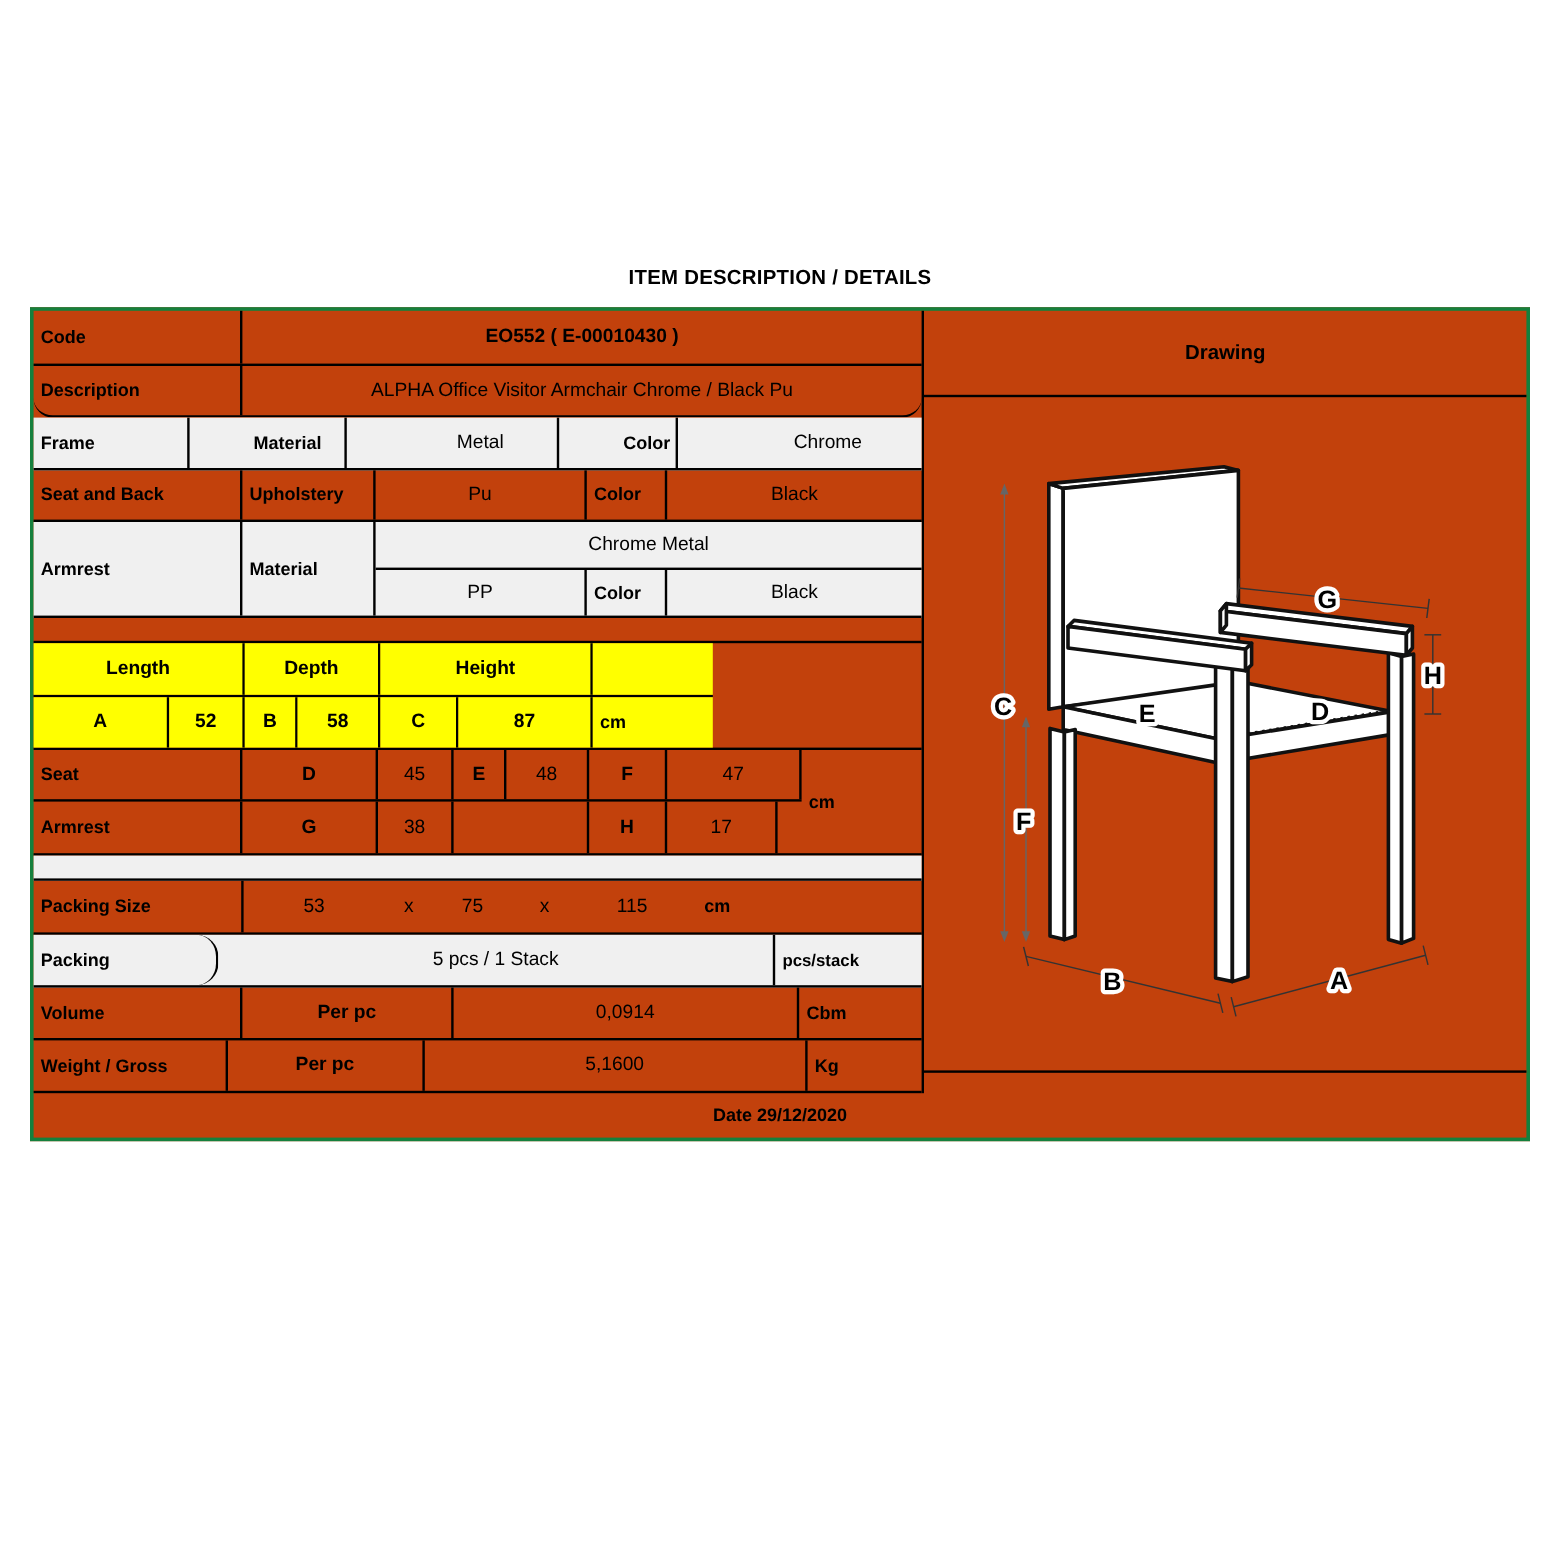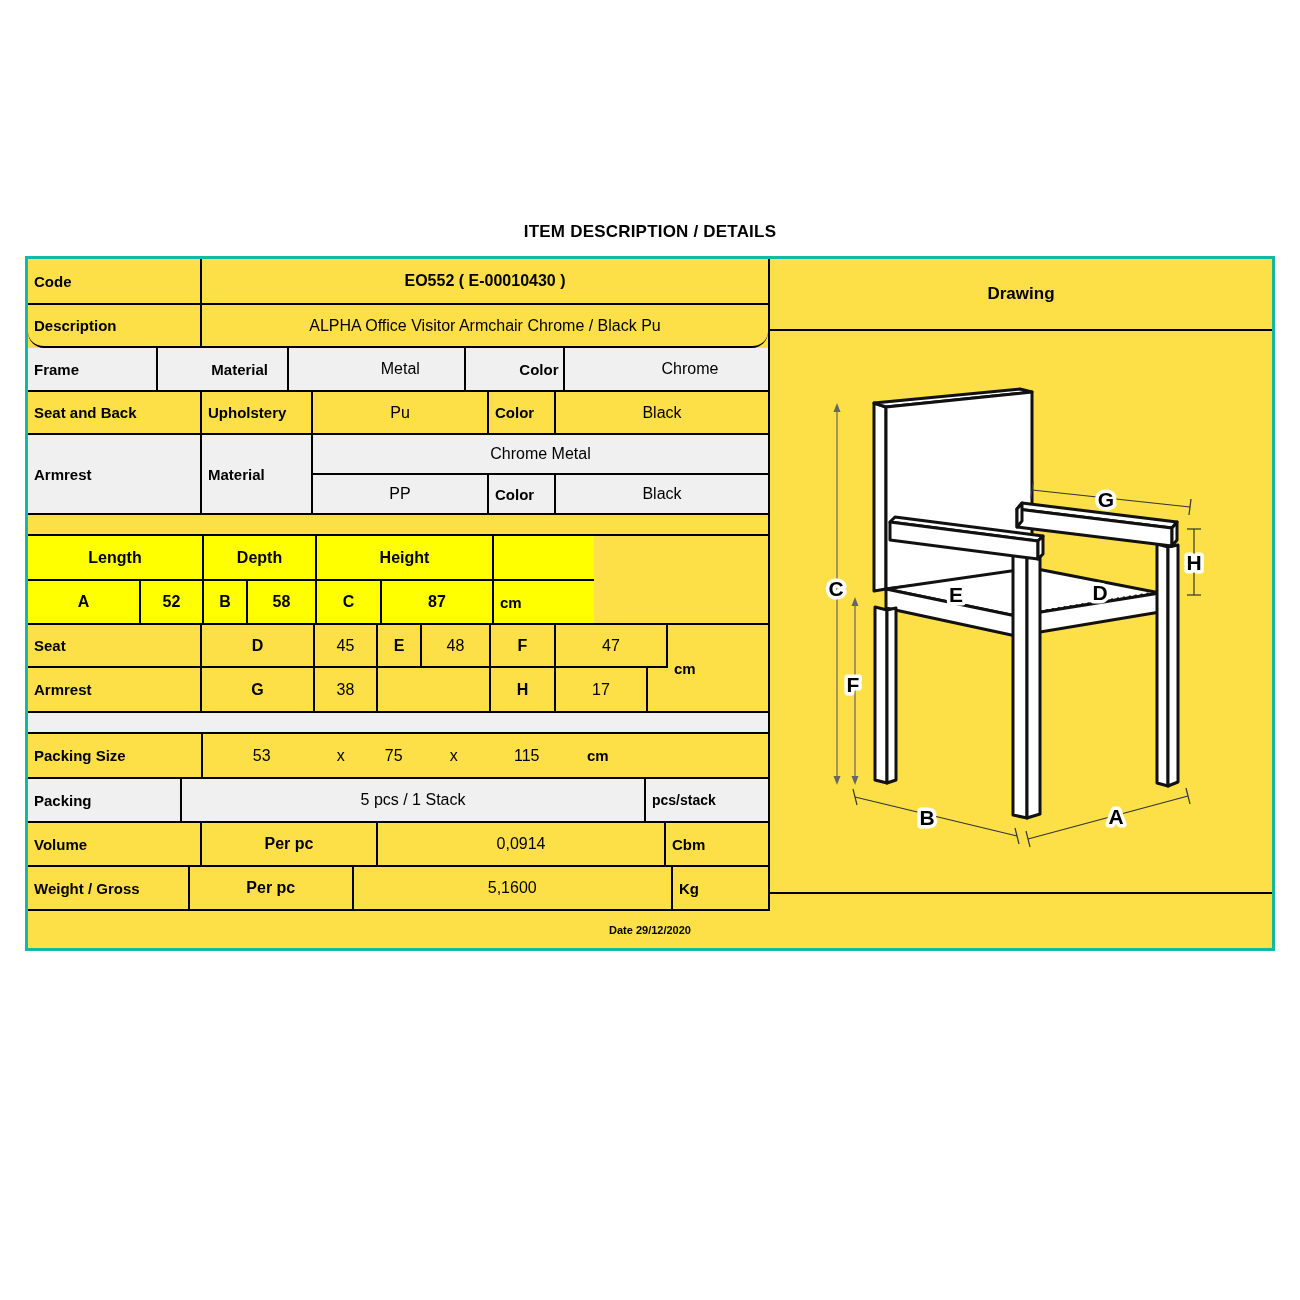--- a/index.html
+++ b/index.html
@@ -1,41 +1,41 @@
 <!DOCTYPE html>
 <html><head>
 <meta charset="utf-8">
 <style>
   html,body{margin:0;padding:0;background:#fff;}
   body{width:1300px;height:1300px;font-family:"Liberation Sans",sans-serif;color:#000;}
   .page{position:relative;width:1300px;height:1300px;background:#fff;overflow:hidden;}
   .sheet-title{position:absolute;top:222px;left:25px;width:1250px;text-align:center;
     font-weight:bold;font-size:17px;letter-spacing:.2px;}
-  .spec-table{position:absolute;top:256px;left:25px;width:1250px;border:3px solid #14b8a6;
-    box-sizing:border-box;background:#fde047;}
+  .spec-table{position:absolute;top:256px;left:25px;width:1250px;border:3px solid #15803d;
+    box-sizing:border-box;background:#c2410c;}
   .tbl-main{display:flex;}
   .tbl-left{width:742px;border-right:2px solid #000;box-sizing:border-box;}
   .tbl-right{width:502px;display:flex;flex-direction:column;}
   .r{display:flex;border-bottom:2px solid #000;box-sizing:border-box;}
   .c{border-right:2px solid #000;box-sizing:border-box;display:flex;align-items:center;overflow:hidden;}
   .c.last{border-right:none;}
   .lab{font-weight:bold;padding-left:6px;font-size:15px;}
   .ctr{justify-content:center;font-size:16px;text-align:center;}
   .ctrb{justify-content:center;font-size:16px;font-weight:bold;text-align:center;}
   .gray{background:#f0f0f0;}
   .yellow{background:#ffff00;}
   .col{display:flex;flex-direction:column;box-sizing:border-box;}
   .ir{display:flex;border-bottom:2px solid #000;box-sizing:border-box;}
   .ir.lastr{border-bottom:none;}
   .sep{height:21px;}
   .drawing-header{height:72px;border-bottom:2px solid #000;box-sizing:border-box;
     display:flex;align-items:center;justify-content:center;font-weight:bold;font-size:17px;text-align:right;}
   .drawing-area{height:563px;border-bottom:2px solid #000;box-sizing:border-box;}
   .tbl-footer{height:37px;display:flex;align-items:center;justify-content:center;
-    font-weight:bold;font-size:11px;}
+    font-weight:bold;font-size:15px;}
   .pack-inner{display:flex;align-items:center;width:100%;}
   .pack-inner span{display:inline-block;text-align:center;font-size:16px;}
   .wrap-label{white-space:normal;text-align:center;justify-content:center;padding:0 14px;line-height:1.5;}
 </style>
 </head>
 <body>
 
 <div class="page">
 
   <div class="sheet-title">ITEM DESCRIPTION / DETAILS</div>
@@ -145,21 +145,21 @@
               <span style="width:40px;">x</span>
               <span style="width:66px;">75</span>
               <span style="width:54px;">x</span>
               <span style="width:92px;">115</span>
               <span style="width:50px;font-weight:bold;font-size:15px;">cm</span>
             </div>
           </div>
         </div>
 
         <div class="r gray" style="height:44px;">
-          <div class="c lab" style="width:154px;">Packing</div>
+          <div class="c lab" style="width:154px;border-radius:18px;">Packing</div>
           <div class="c ctr" style="width:464px;">5 pcs / 1 Stack</div>
           <div class="c lab last" style="width:102px;font-size:14px;">pcs/stack</div>
         </div>
 
         <div class="r" style="height:44px;">
           <div class="c lab" style="width:174px;">Volume</div>
           <div class="c ctrb" style="width:176px;">Per pc</div>
           <div class="c ctr" style="width:288px;">0,0914</div>
           <div class="c lab last" style="width:102px;">Cbm</div>
         </div>

